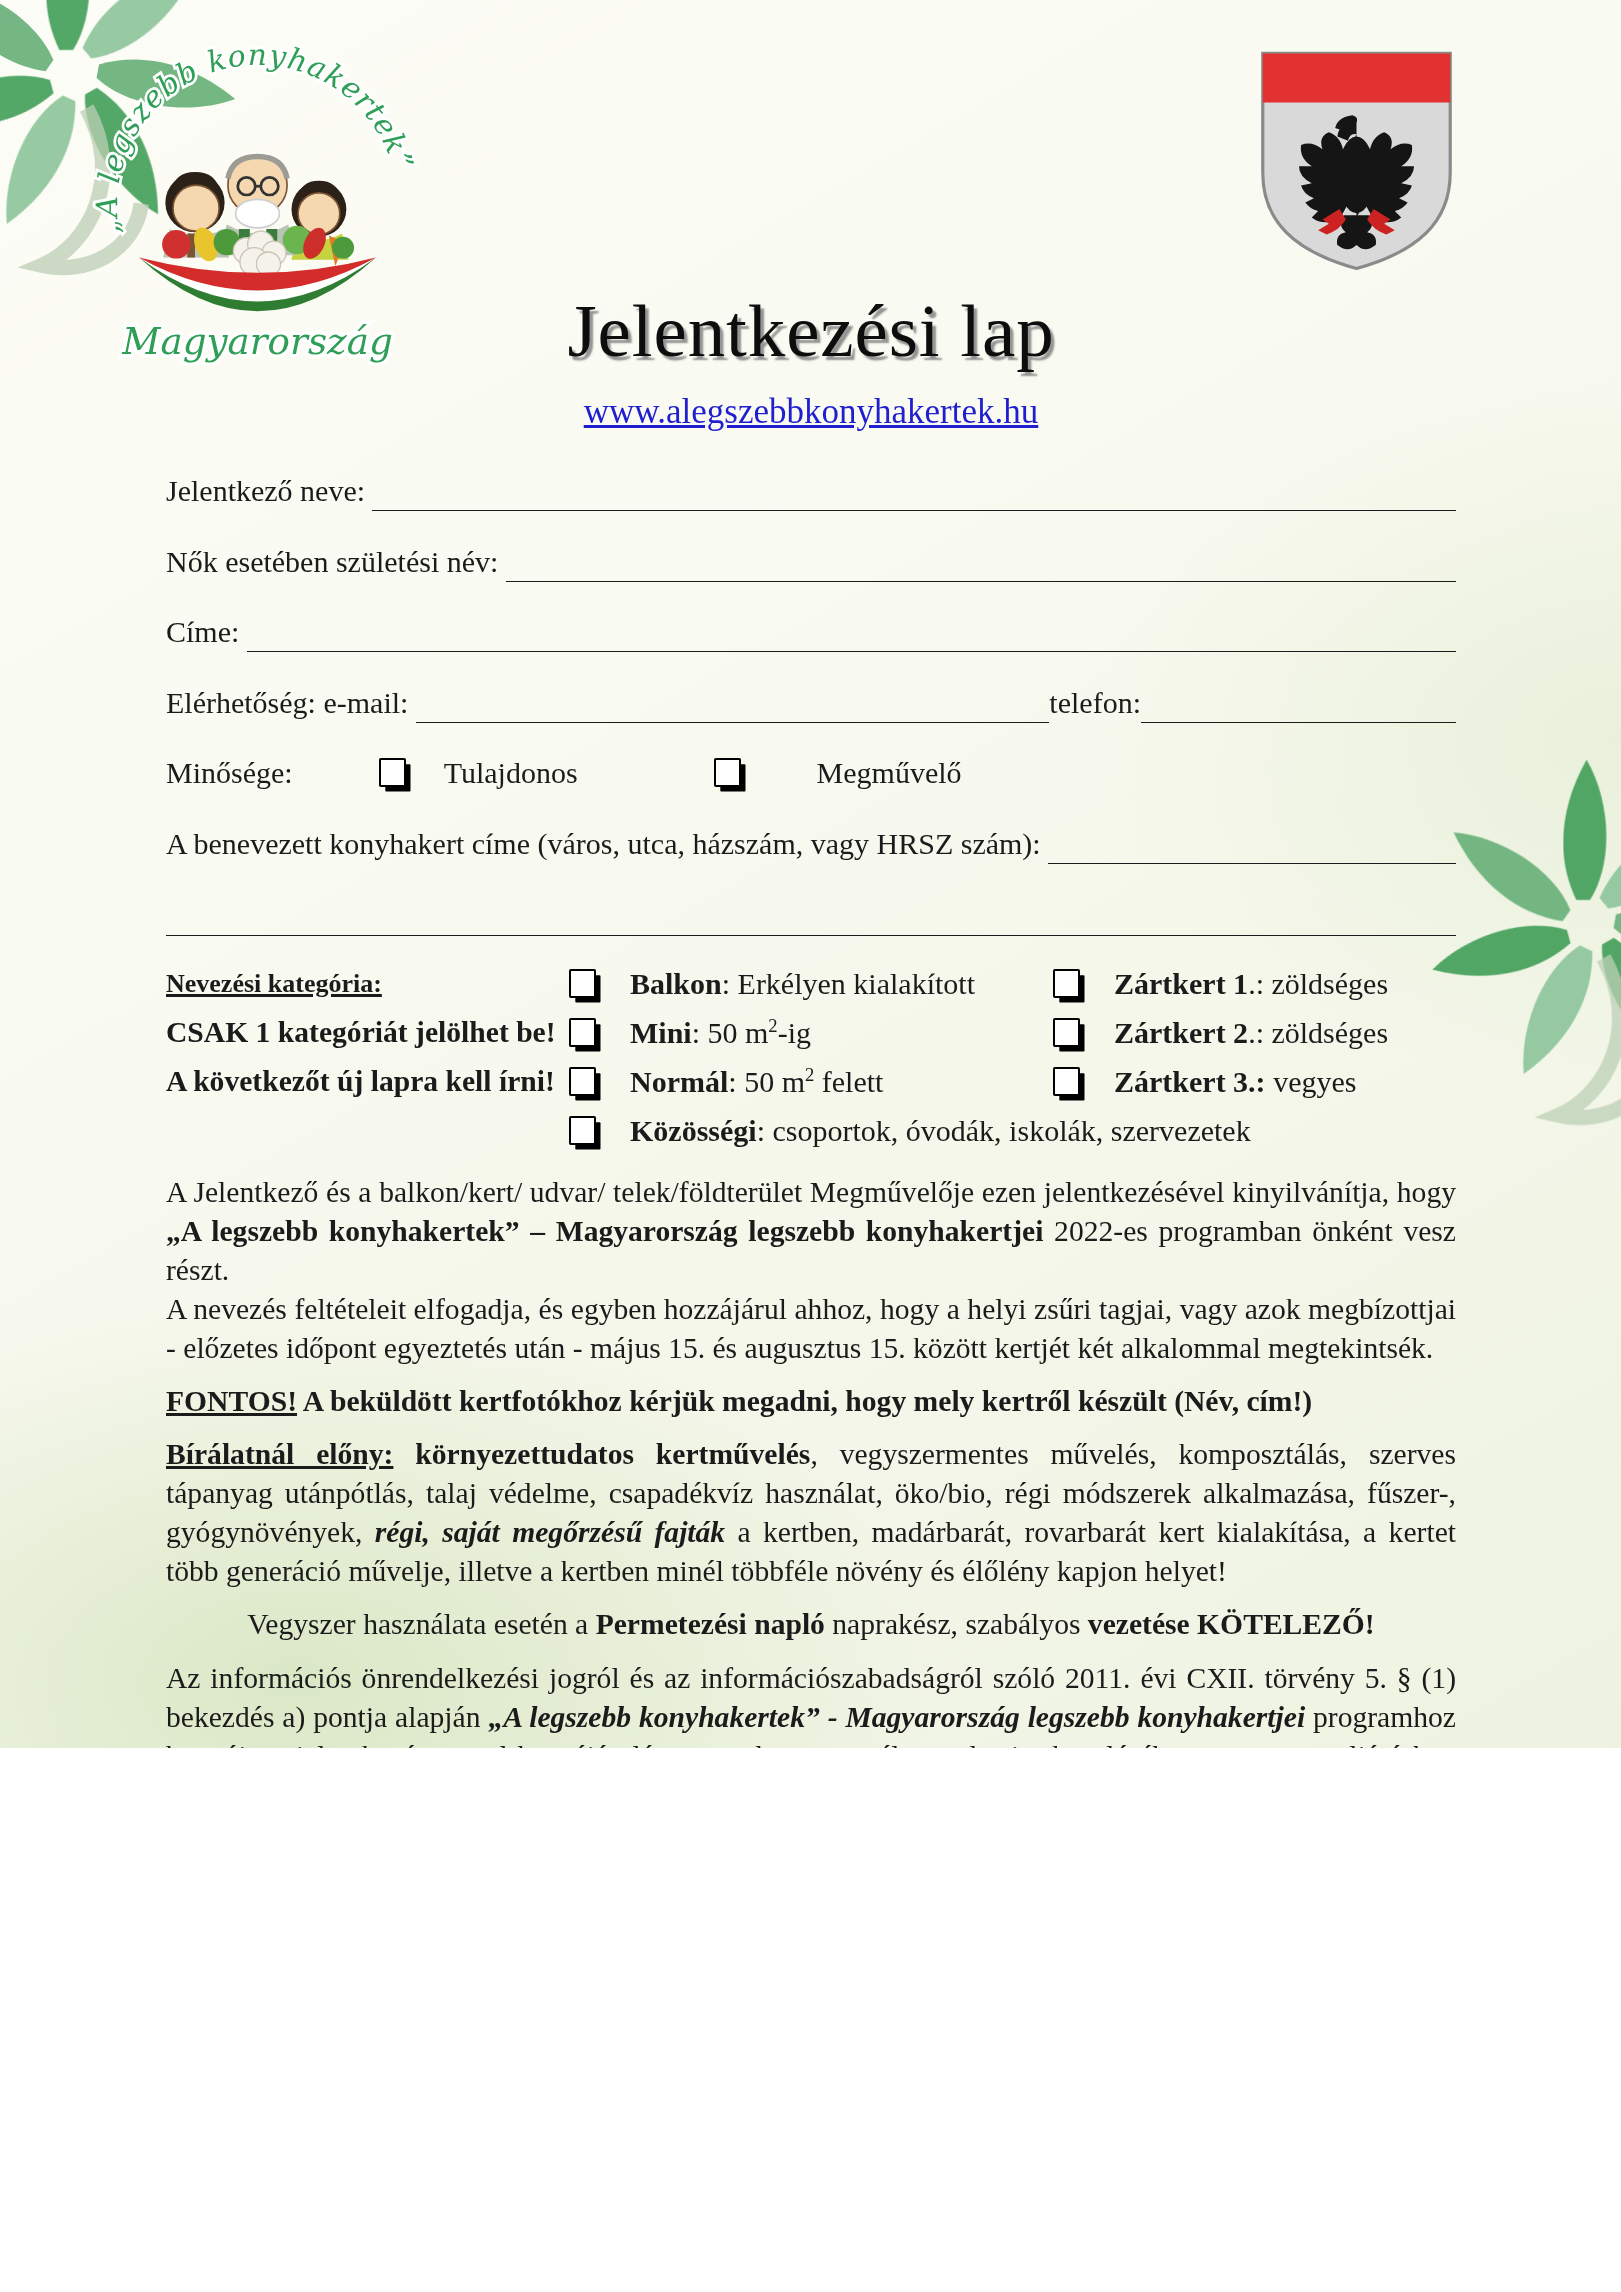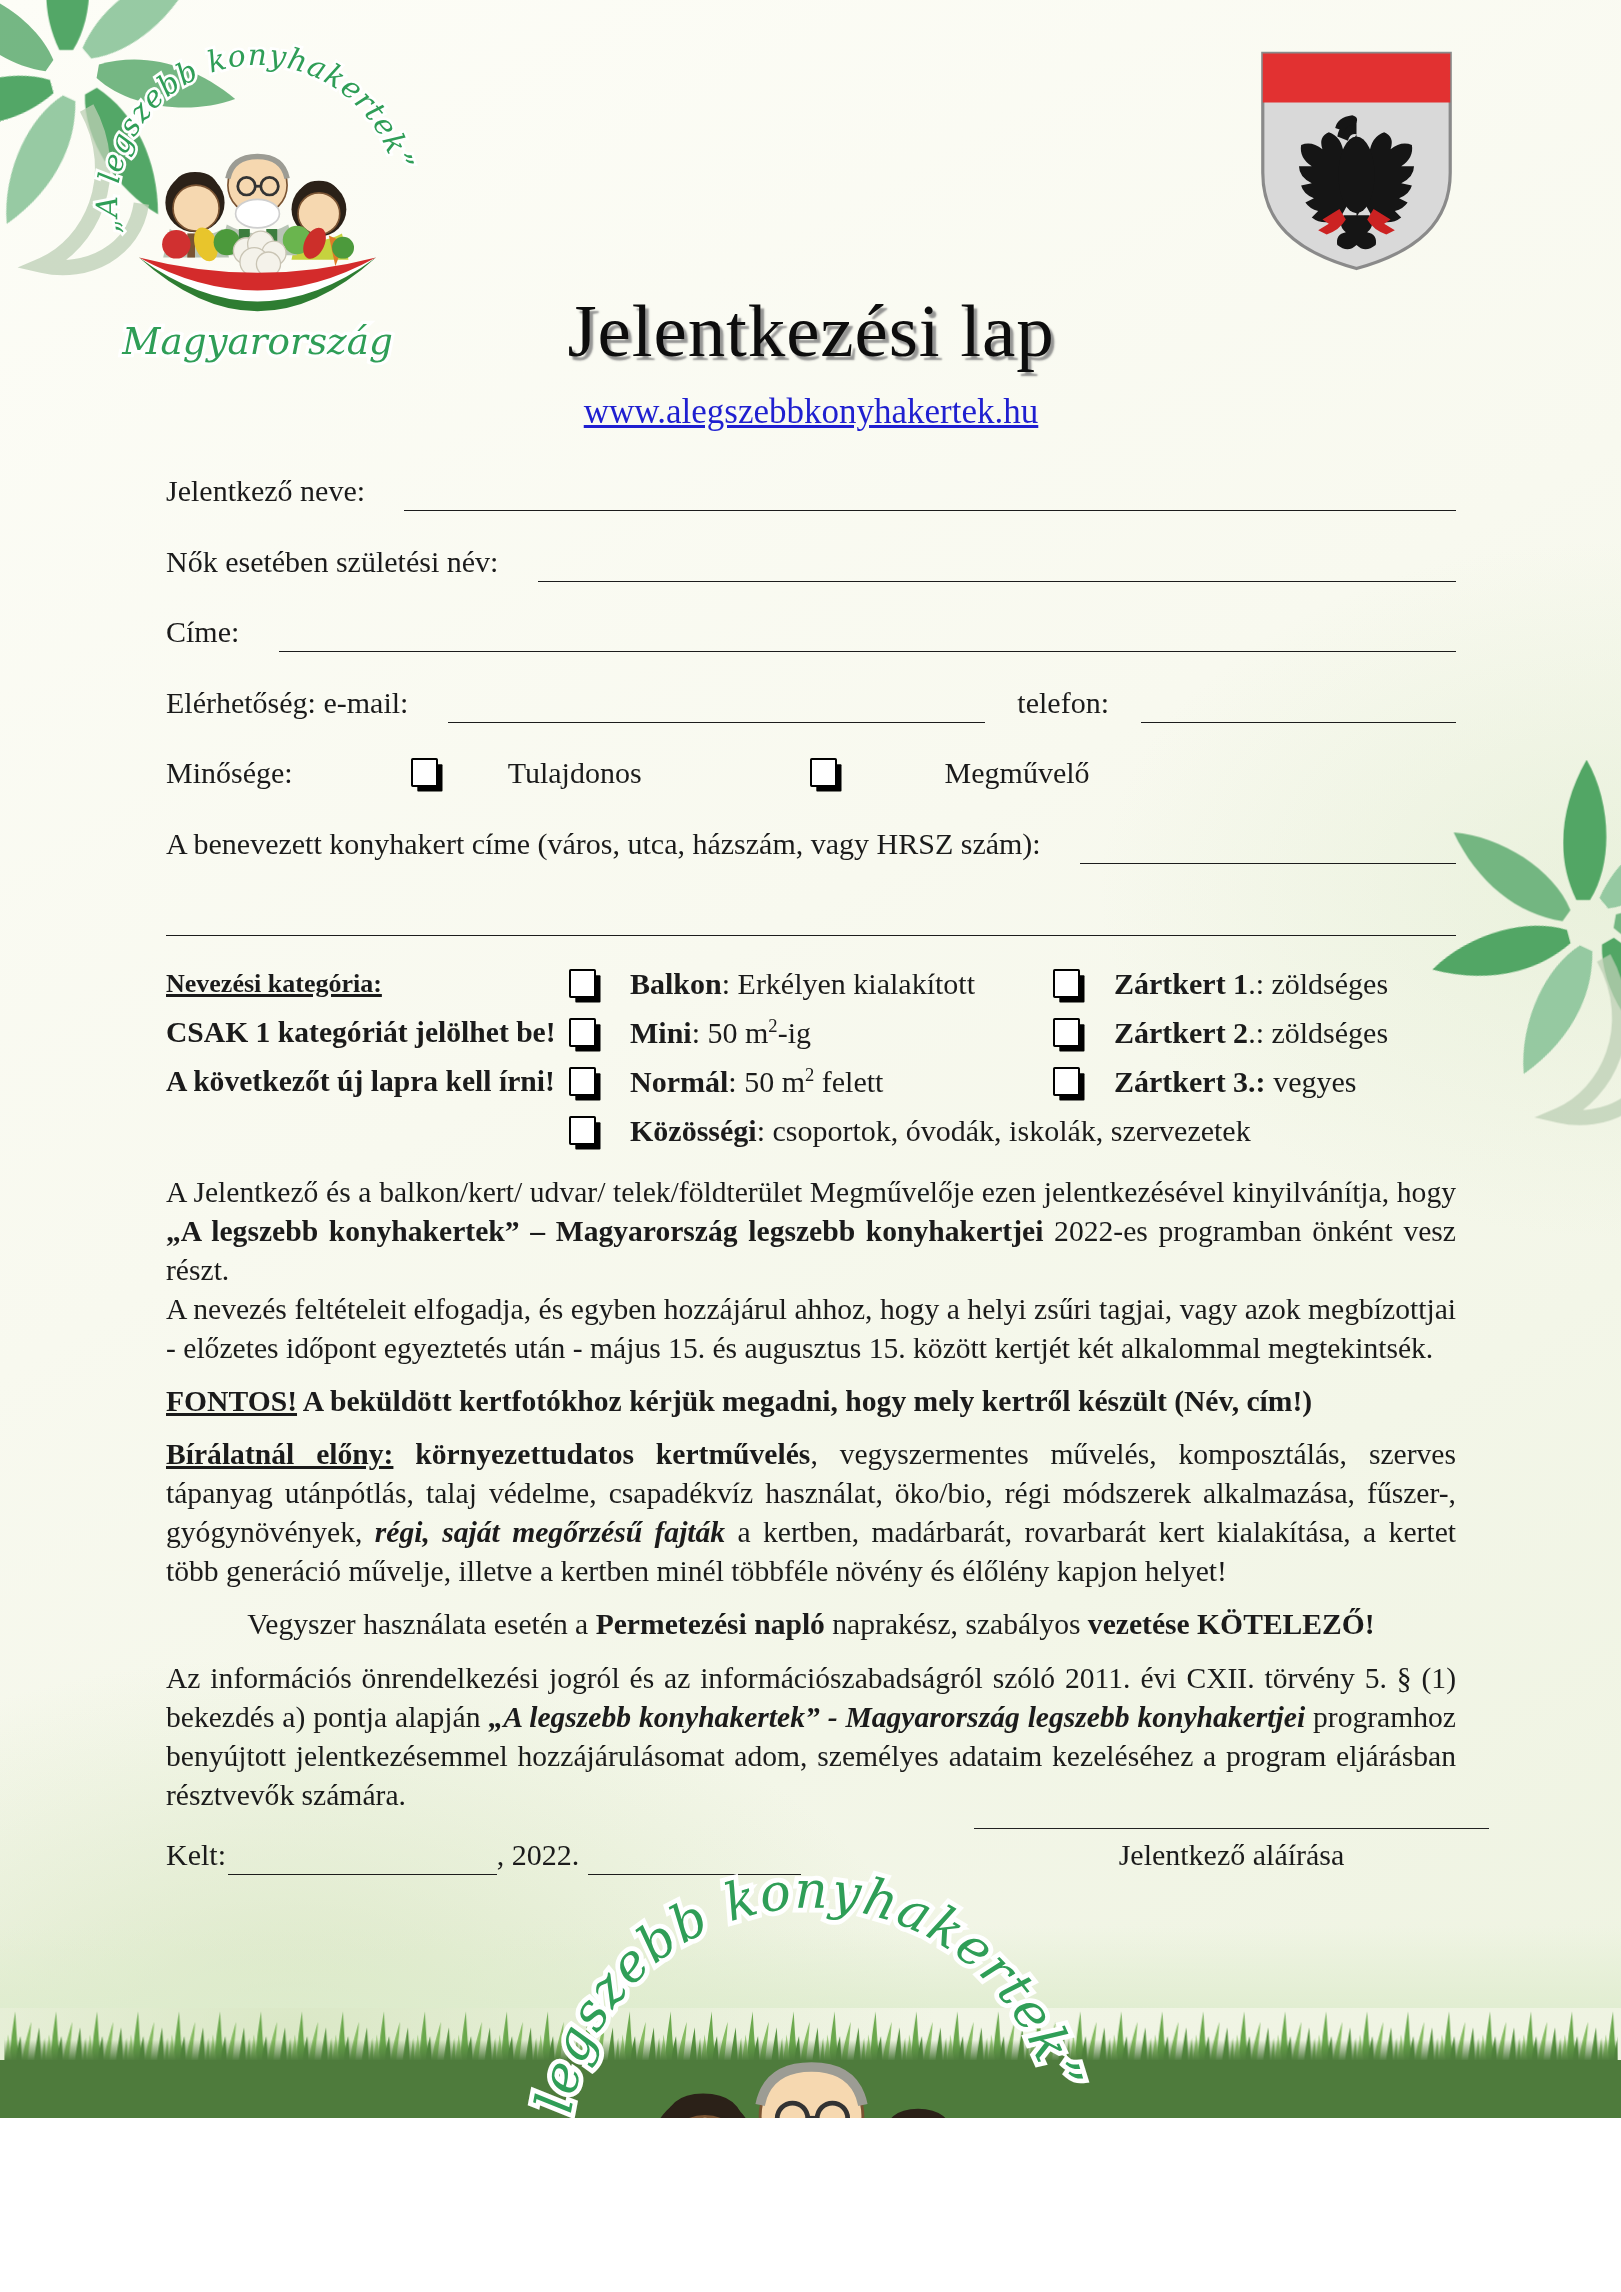--- a/index.html
+++ b/index.html
@@ -1,37 +1,37 @@
 <!DOCTYPE html>
 <html lang="hu" style="font-size:14.3px"><head>
 <meta charset="utf-8">
 <style>
   html,body{margin:0;padding:0;}
   .page{
-    position:relative; width:1622px; height:2118px; overflow:hidden;
+    position:relative; width:1622px; height:1748px; overflow:hidden;
     font-family:"Liberation Serif","DejaVu Serif",serif; color:#1b1b1b;
     background:
       radial-gradient(1075px 627px at 18% 96%, rgba(198,220,170,.55), rgba(198,220,170,0) 60%),
       radial-gradient(806px 537px at 100% 42%, rgba(210,228,190,.35), rgba(210,228,190,0) 65%),
       linear-gradient(150deg,#fdfdf7 0%,#f8f9ef 45%,#eef3e1 100%);
   }
   
   .flower{position:absolute;pointer-events:none;}
   .fl-tl{left:-115px;top:-116px;}
   .fl-r{left:1402px;top:734px;}
   
   .logo-top{position:absolute;left:82px;top:25px;}
   .shield{position:absolute;left:1250px;top:47px;}
   .titleblock{position:absolute;left:0;width:1622px;top:288px;text-align:center;}
   .doc-title{margin:0;font-size:75px;font-weight:400;letter-spacing:0.9px;color:#0d0d0d;
     text-shadow:3.6px 3.6px 1.8px rgba(130,130,130,.85);}
   .doc-url{margin-top:1px;font-size:35px;color:#1f1fd0;text-decoration:underline;cursor:pointer;display:inline-block;}
   
   .content{position:absolute;left:166px;top:470px;width:1290px;font-size:30px;line-height:41px;}
-  .frow{display:flex;align-items:flex-end;margin-bottom:29.6px;height:41px;white-space:nowrap;gap:32px;}
+  .frow{display:flex;align-items:flex-end;margin-bottom:29.6px;height:41px;white-space:nowrap;}
   .frow .lbl{flex:0 0 auto;}
   .blank{flex:1 1 auto;border-bottom:1.8px solid #1c1c1c;height:36px;margin-left:7.2px;}
   .blank.fixed{flex:0 0 auto;}
   .fullline{margin-top:21.5px;height:41px;border-bottom:1.8px solid #1c1c1c;}
   
   .cbx{display:inline-block;width:23px;height:25px;background:#fff;border:2.7px solid #000;
        box-shadow:5.4px 5.4px 0 -0.9px #000;border-radius:1.8px;flex:0 0 auto;vertical-align:-1.8px;}
   .quality-row .cbx{margin-left:86px;margin-right:38px;}
   .quality-row .cbx.second{margin-left:136px;}
   

